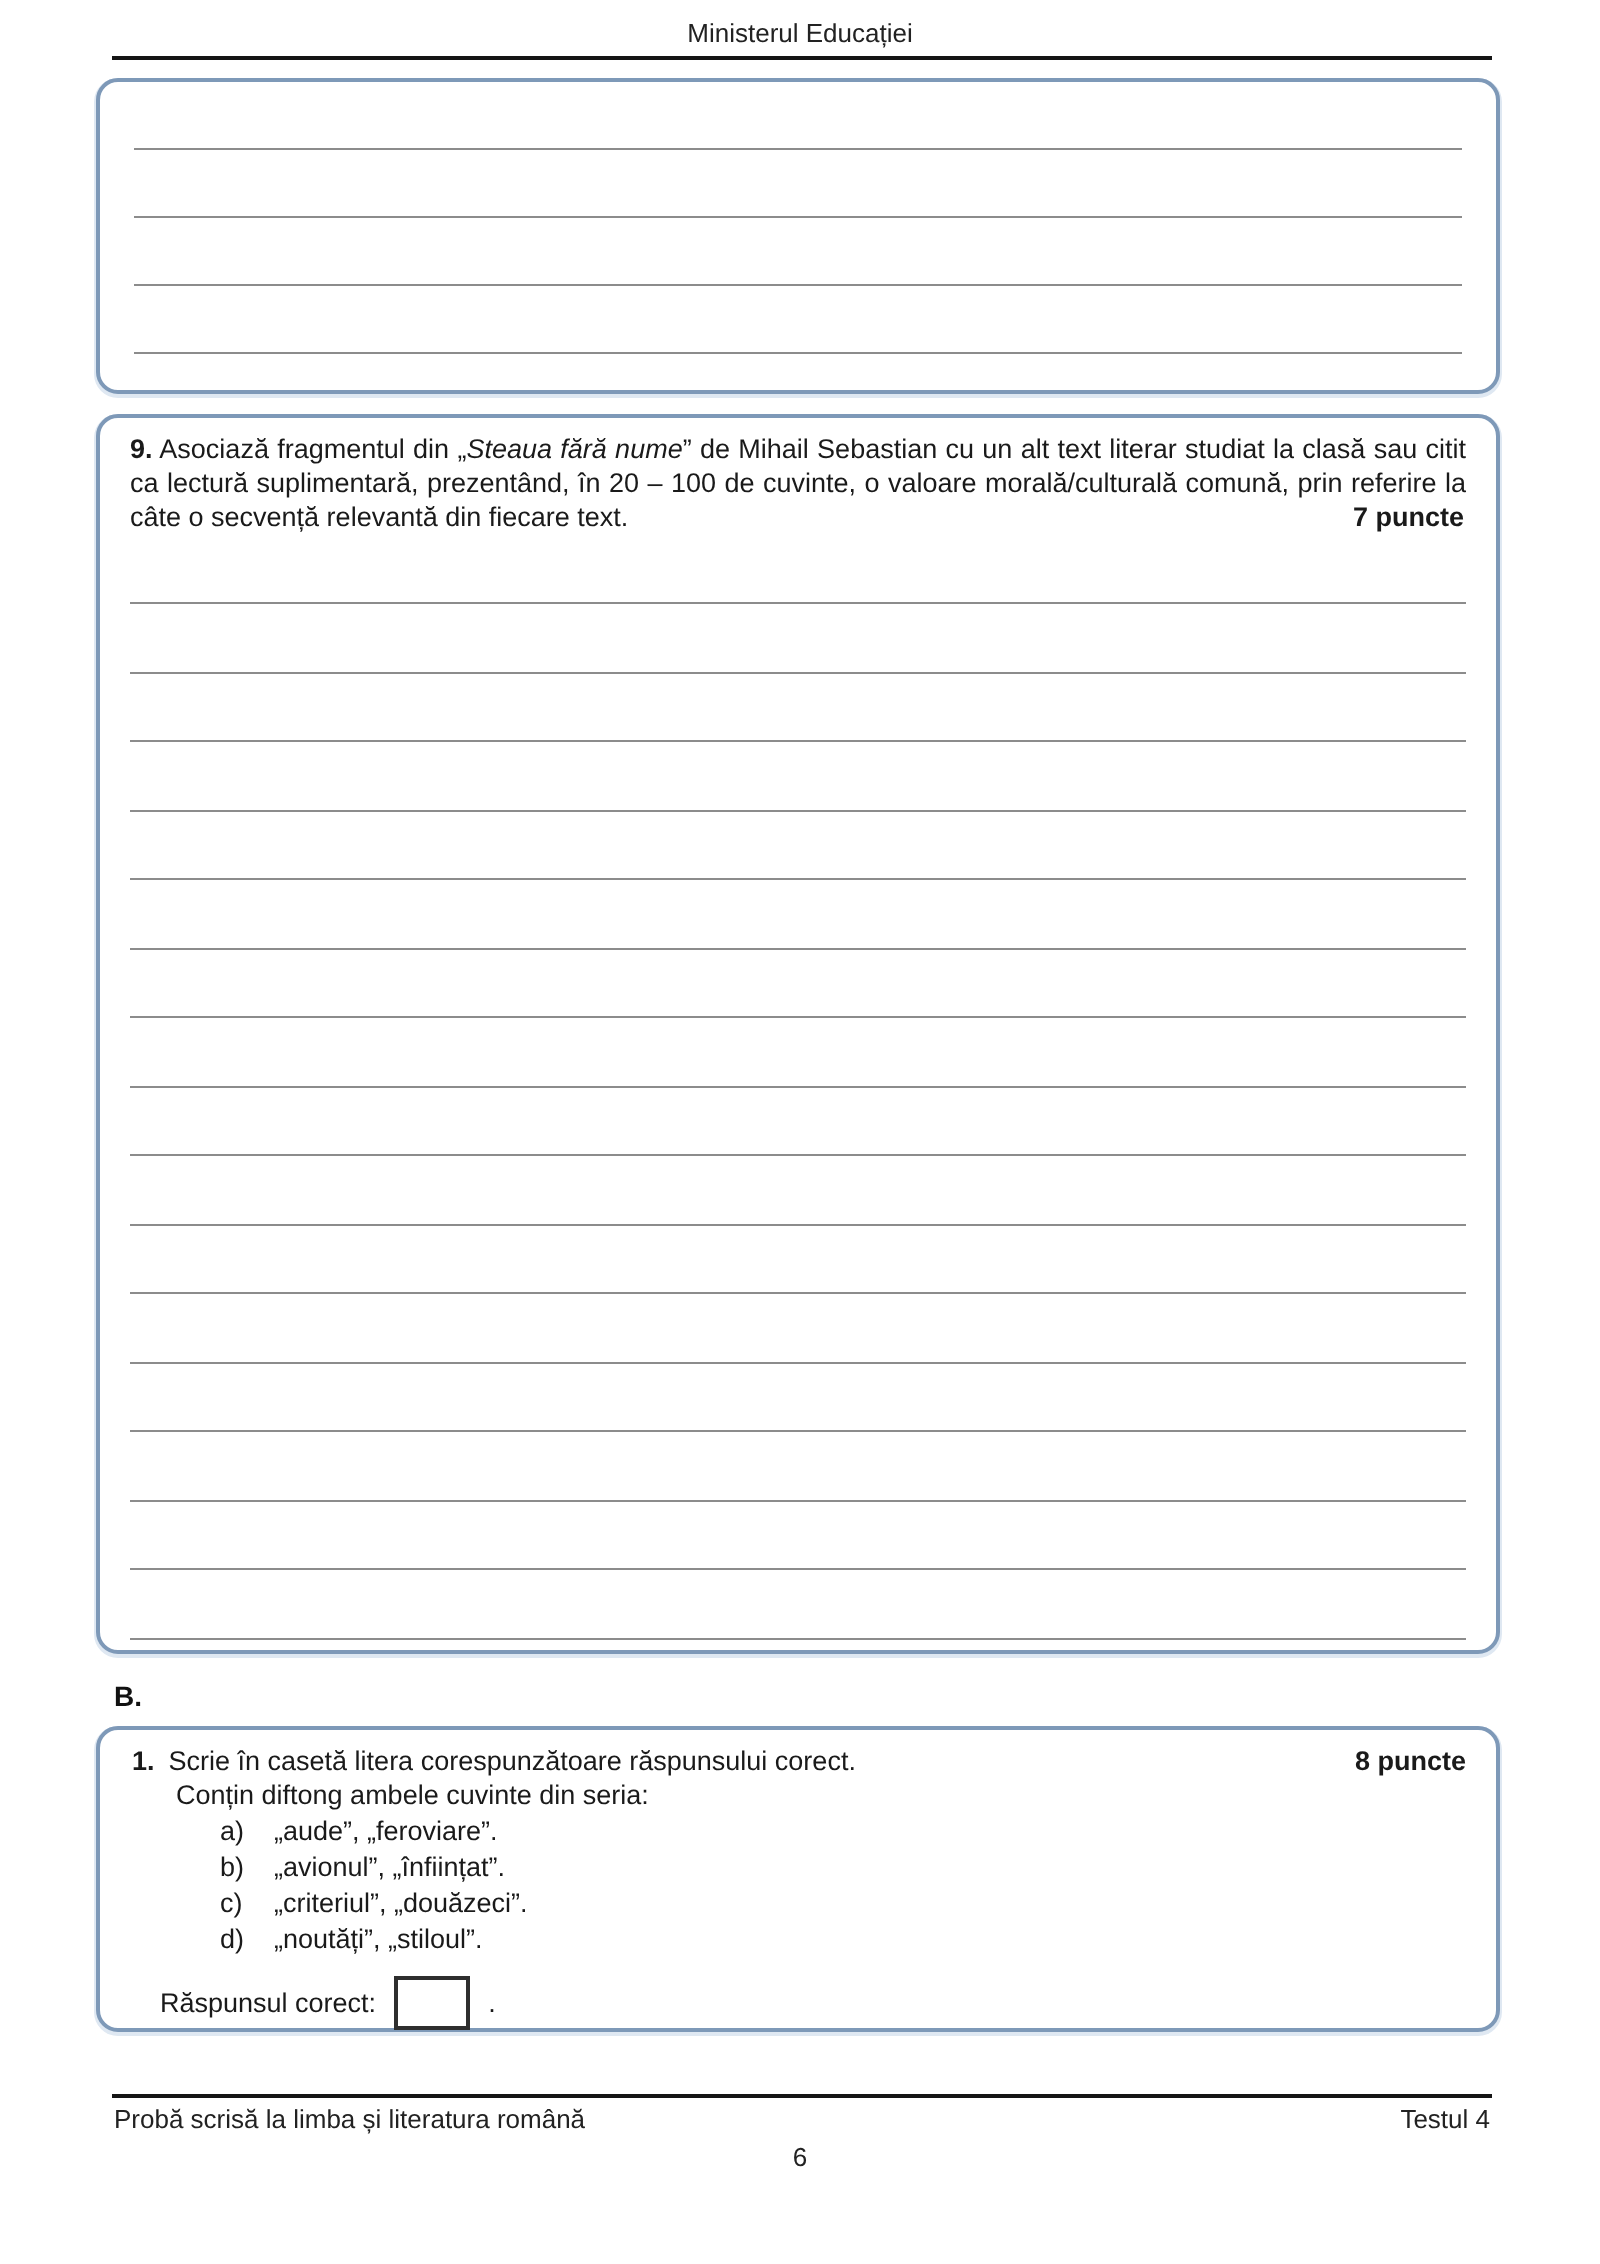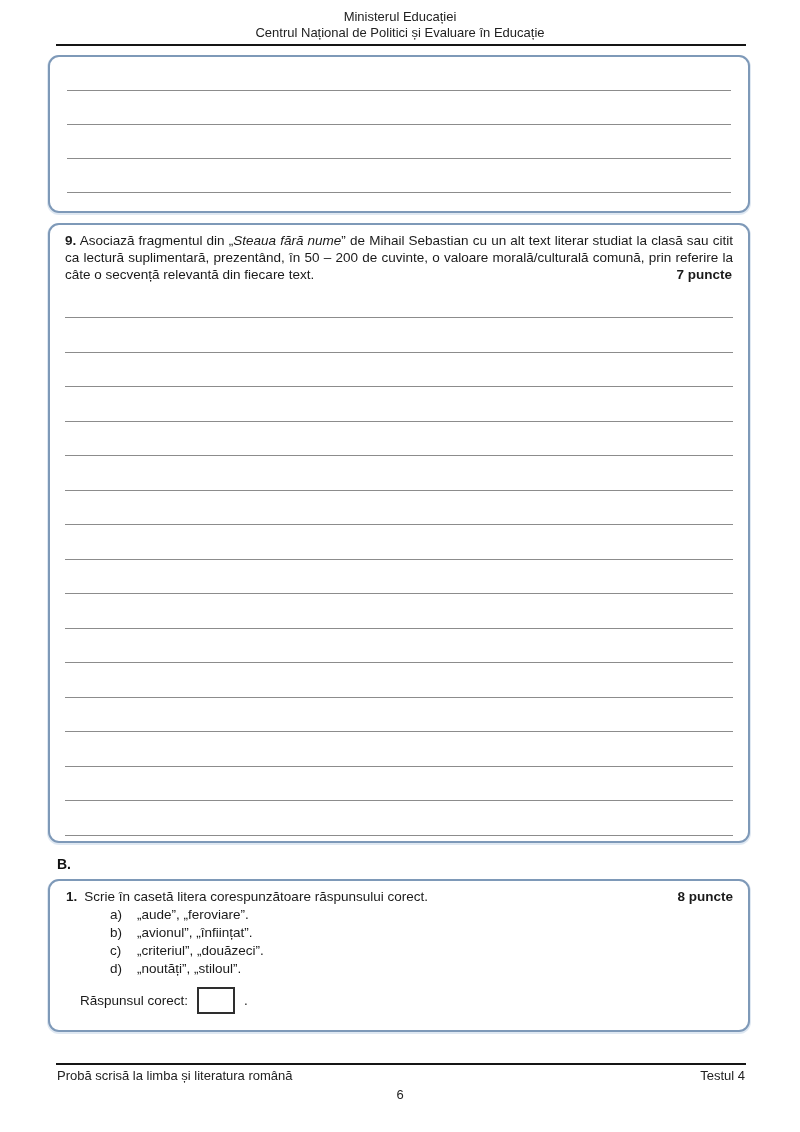--- a/index.html
+++ b/index.html
@@ -43,36 +43,35 @@
   
   .frule{margin:31px 54px 0 56px;border-top:2px solid #151515;height:0;}
   .footer-row{margin:3px 55px 0 57px;display:flex;justify-content:space-between;font-size:13px;line-height:16px;color:#222;align-items:center;}
   .pagenum{text-align:center;font-size:13px;margin-top:3px;color:#222;}
 </style>
 </head>
 <body>
 
 <div class="header">
   <div>Ministerul Educației</div>
-  <div>Centrul Național de Politici și Evaluare în Educație</div>
 </div>
 <div class="hrule"></div>
 
 <div class="abox box1">
   <div class="lines1">
       <div class="wline"></div>
       <div class="wline"></div>
       <div class="wline"></div>
       <div class="wline"></div>
     </div>
 </div>
 
 <div class="abox box2">
   <p class="q9p">
-    <span class="qnum">9.</span><span> Asociază fragmentul din „</span><span class="qtitle">Steaua fără nume</span><span>” de Mihail Sebastian cu un alt text literar studiat la clasă sau citit ca lectură suplimentară, prezentând, în 50 – 200 de cuvinte, o valoare morală/culturală comună, prin referire la câte o secvență relevantă din fiecare text.</span>
+    <span class="qnum">9.</span><span> Asociază fragmentul din „</span><span class="qtitle">Steaua fără nume</span><span>” de Mihail Sebastian cu un alt text literar studiat la clasă sau citit ca lectură suplimentară, prezentând, în 20 – 100 de cuvinte, o valoare morală/culturală comună, prin referire la câte o secvență relevantă din fiecare text.</span>
     <span class="points">7 puncte</span>
   </p>
   <div class="lines2">
       <div class="wline"></div>
       <div class="wline"></div>
       <div class="wline"></div>
       <div class="wline"></div>
       <div class="wline"></div>
       <div class="wline"></div>
       <div class="wline"></div>
@@ -91,20 +90,21 @@
 <div class="blabel">B.</div>
 
 <div class="abox box3">
   <div class="q1row">
     <div class="q1left">
       <span class="qnum">1.</span>
       <span>Scrie în casetă litera corespunzătoare răspunsului corect.</span>
     </div>
     <div class="q1points">8 puncte</div>
   </div>
+  <div class="stem">Conțin diftong ambele cuvinte din seria:</div>
   <div class="options">
     <div class="opt">
       <span class="letter">a)</span>
       <span>„aude”, „feroviare”.</span>
     </div>
     <div class="opt">
       <span class="letter">b)</span>
       <span>„avionul”, „înființat”.</span>
     </div>
     <div class="opt">

